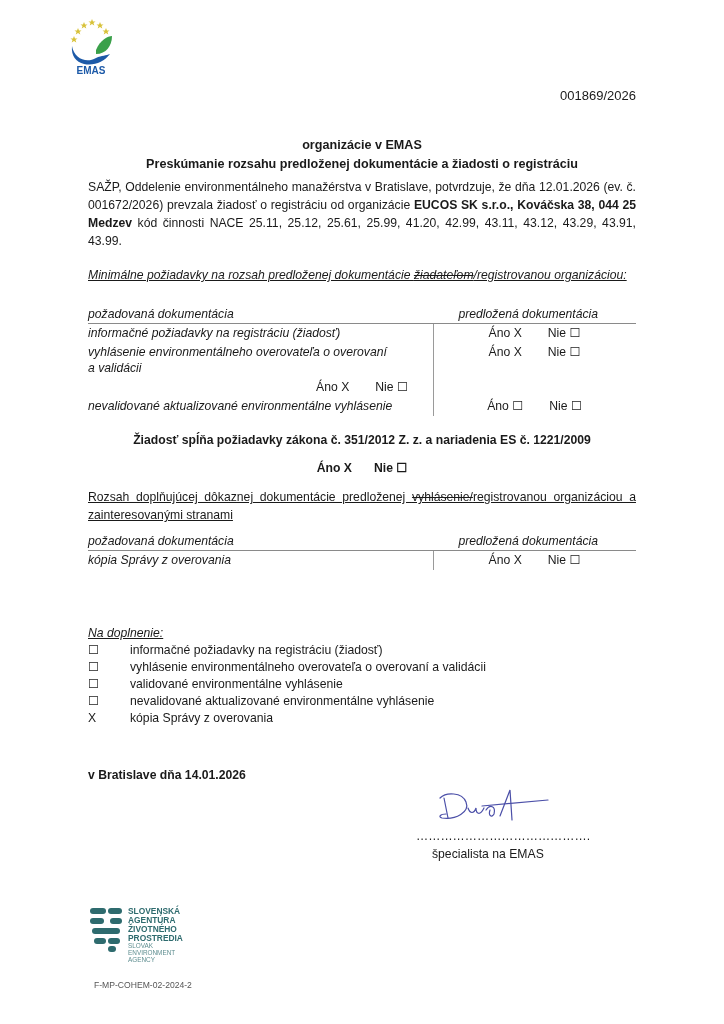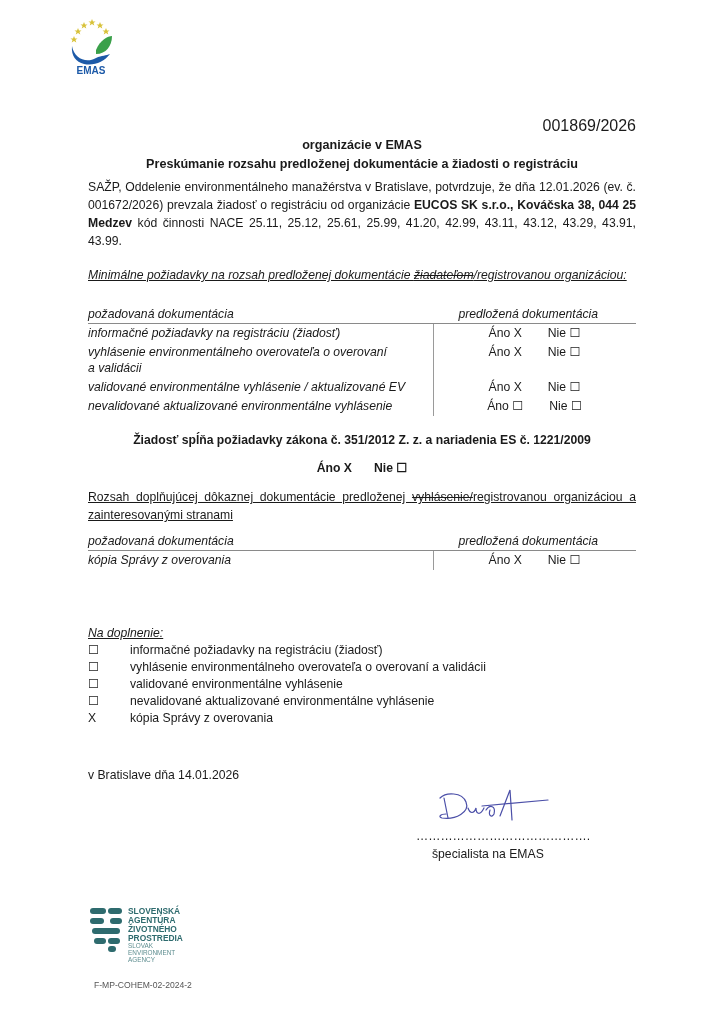--- a/index.html
+++ b/index.html
@@ -1,20 +1,20 @@
 <!DOCTYPE html>
 <html><head>
 <meta charset="utf-8">
 <style>
   html, body { margin: 0; padding: 0; background: #ffffff; }
   body { width: 724px; height: 1024px; position: relative; overflow: hidden;
          font-family: "Liberation Sans", sans-serif; color: #1a1a1a; font-size: 12.2px; }
   .abs { position: absolute; }
   .logo-emas { left: 66px; top: 14px; width: 50px; height: 62px; text-decoration: underline; }
-  .ref { right: 88px; top: 88px; font-size: 16px; margin-top: 29px; }
+  .ref { right: 88px; top: 88px; font-size: 13px; }
   .title { left: 88px; width: 548px; top: 136px; text-align: center; font-weight: bold; font-size: 12.6px; line-height: 19px; }
   .intro { left: 88px; width: 548px; top: 178px; line-height: 18px; text-align: justify; }
   .intro b { font-weight: bold; }
   .sec-heading { left: 88px; width: 548px; line-height: 18px; text-decoration: underline; }
   .italic { font-style: italic; }
   .strike { text-decoration: line-through; }
   .justify { text-align: justify; text-align-last: left; }
   .tbl { left: 88px; width: 548px; }
   .tbl-head { display: flex; justify-content: space-between; font-style: italic; border-bottom: 1px solid #8a8a8a; padding-bottom: 1px; line-height: 16px; }
   .tbl-body { position: relative; }
@@ -22,21 +22,21 @@
   .tbl-row .doc { width: 345px; font-style: italic; }
   .tbl-row .ans { flex: 1; display: flex; justify-content: center; gap: 26px; }
   .vline { position: absolute; left: 345px; top: 0; bottom: 0; border-left: 1px solid #9a9a9a; }
   .verdict { left: 88px; width: 548px; top: 433px; text-align: center; font-weight: bold; }
   .verdict-ans { left: 88px; width: 548px; top: 461px; text-align: center; font-weight: bold; }
   .verdict-ans span.gap { display: inline-block; width: 22px; }
   .na-list { left: 88px; top: 625px; width: 500px; }
   .na-title { font-style: italic; text-decoration: underline; line-height: 17px; }
   .na-item { display: flex; line-height: 17px; }
   .na-mark { width: 42px; }
-  .date { left: 88px; top: 768px; }
+  .date { left: 88px; top: 768px; font-weight: bold; }
   .sig { left: 432px; top: 786px; width: 120px; height: 44px; }
   .dots { left: 416px; top: 829px; letter-spacing: 0px; }
   .sig-label { left: 432px; top: 847px; }
   .sazp { left: 88px; top: 902px; width: 130px; height: 60px; }
   .form-code { left: 94px; top: 980px; font-size: 8.6px; color: #555; }
 </style>
 </head>
 <body>
 
 <div class="abs logo-emas">
@@ -85,21 +85,20 @@
       </div>
     </div>
     <div class="tbl-row">
       <div class="doc" style="width:300px;margin-right:45px;">vyhlásenie environmentálneho overovateľa o overovaní a validácii</div>
       <div class="ans" style="align-items:flex-start;">
         <span><span>Áno</span> <span>X</span></span>
         <span><span>Nie</span> <span>☐</span></span>
       </div>
     </div>
     <div class="tbl-row">
-      <div class="doc">validované environmentálne vyhlásenie / aktualizované EV</div>
       <div class="ans">
         <span><span>Áno</span> <span>X</span></span>
         <span><span>Nie</span> <span>☐</span></span>
       </div>
     </div>
     <div class="tbl-row">
       <div class="doc">nevalidované aktualizované environmentálne vyhlásenie</div>
       <div class="ans">
         <span><span>Áno</span> <span>☐</span></span>
         <span><span>Nie</span> <span>☐</span></span>

